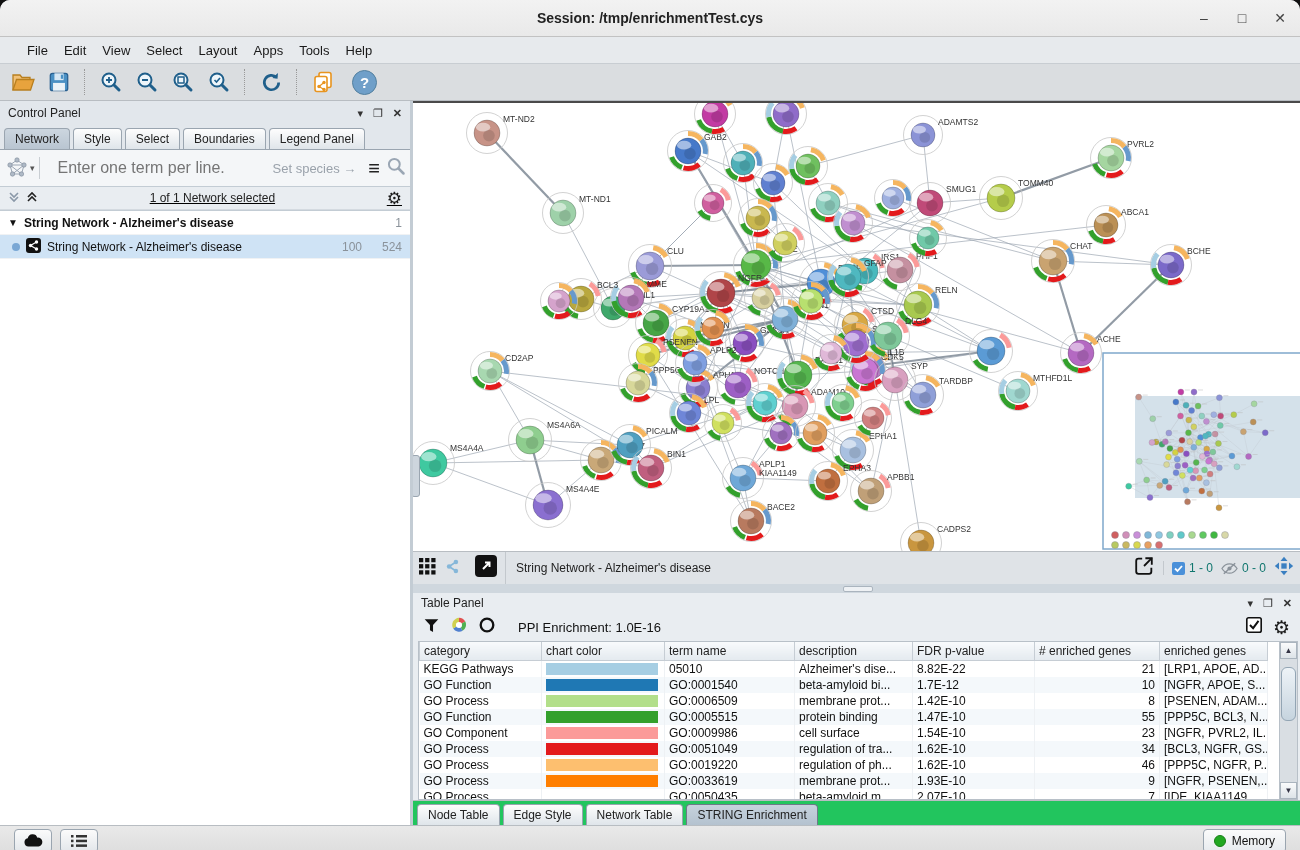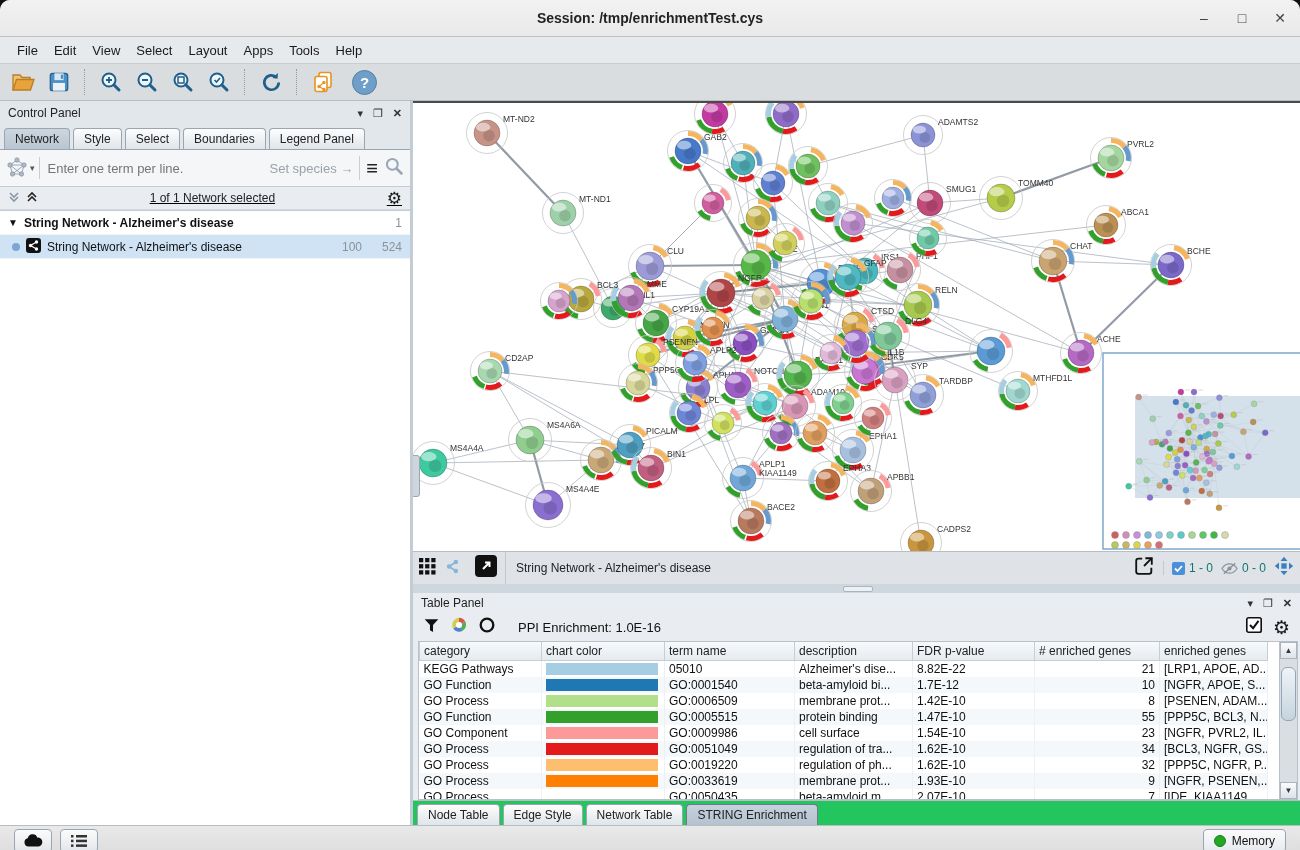--- a/index.html
+++ b/index.html
@@ -3,40 +3,40 @@
 <meta charset="utf-8">
 <style>
   html,body{margin:0;padding:0;background:#111;font-family:"Liberation Sans",sans-serif;}
   .window{width:1300px;height:850px;background:#d7dee5;border-radius:10px 10px 0 0;overflow:hidden;position:relative;}
   
   .titlebar{height:36px;background:linear-gradient(#f2f2f2,#e9e9e9);border-bottom:1px solid #c2c2c2;display:flex;align-items:center;justify-content:center;position:relative;}
   .titlebar .title{font-size:14px;font-weight:bold;color:#222;}
   .win-controls{position:absolute;right:12px;top:0;height:36px;display:flex;align-items:center;gap:22px;color:#444;}
   .win-controls span{font-size:14px;cursor:default;width:16px;text-align:center;}
   
-  .menubar{height:26px;background:#e7eaed;border-bottom:1px solid #c8cdd2;display:flex;align-items:center;padding-left:10px;gap:2px;}
+  .menubar{height:26px;background:#e7eaed;border-bottom:1px solid #c8cdd2;display:flex;align-items:center;padding-left:20px;gap:2px;}
   .menu-item{font-size:13px;color:#1a1a1a;padding:3px 7px;border-radius:3px;}
   
   .toolbar{height:36px;background:#dadde0;border-bottom:1px solid #b8bdc2;display:flex;align-items:center;padding-left:8px;gap:6px;}
   .tbtn{width:30px;height:28px;display:flex;align-items:center;justify-content:center;border-radius:3px;}
   .tsep{width:1px;height:26px;border-left:1px dotted #999;margin:0 4px;}
   .search-input{width:230px;height:20px;border:1px solid #8a8f94;font-size:13px;padding:1px 6px;background:#fff;color:#222;}
   .help-btn{width:23px;height:23px;border-radius:50%;background:#6f9fc9;color:#fff;font-weight:bold;font-size:15px;display:flex;align-items:center;justify-content:center;margin-left:8px;border:1px solid #53809f;}
   
   .main{display:flex;height:724px;}
   .cp{width:410px;background:#e9edf1;border-right:3px solid #c3ccd4;display:flex;flex-direction:column;}
   .cp-header{height:20px;display:flex;align-items:center;padding:2px 8px;font-size:12px;color:#222;background:#e2e7ec;}
   .cp-header .grow,.tp-header .grow{flex:1;}
   .panel-ctl{color:#333;font-size:11px;margin-left:10px;}
   .cp-tabs{display:flex;gap:3px;padding:3px 4px 0 4px;border-bottom:1px solid #9aa5b0;background:#e2e7ec;}
   .tab{font-size:12px;color:#222;padding:3px 10px;border:1px solid #9aa5b0;border-bottom:none;border-radius:4px 4px 0 0;background:linear-gradient(#fdfdfd,#dfe5ea);}
   .tab.active{background:linear-gradient(#ccd6df,#b9c5d1);font-weight:normal;}
   .string-bar{height:36px;background:#f4f6f8;border-bottom:1px solid #c3ccd4;display:flex;align-items:center;padding:0 6px;gap:6px;}
   .string-logo{display:flex;align-items:center;gap:2px;padding-right:4px;border-right:1px solid #c9ced3;}
-  .string-input{flex:1;border:none;background:transparent;font-size:13px;color:#333;outline:none;}
+  .string-input{flex:1;border:none;background:transparent;font-size:16px;color:#333;outline:none;margin-left:10px;}
   .species-hint{font-size:13px;color:#9aa2ab;white-space:nowrap;}
   .sb-sep{width:1px;height:24px;background:#c9ced3;}
   .hamburger{font-size:20px;font-weight:bold;color:#222;line-height:1;}
   .sel-row{height:22px;display:flex;align-items:center;padding:0 8px;gap:6px;background:#e9edf1;border-bottom:1px solid #d4dae0;text-decoration:underline;}
   .sel-row .stat{flex:1;text-align:center;font-size:12px;color:#222;}
   .gear{font-size:17px;color:#1a1a1a;line-height:1;}
   .tree{flex:1;background:#fff;border-top:1px solid #c3ccd4;}
   .tree-row{height:23px;display:flex;align-items:center;font-size:12px;color:#111;padding:0 8px;gap:6px;border-bottom:1px solid #f0f2f4;}
   .tree-row .name{flex:1;}
   .tree-row .cnt{color:#8a929a;width:34px;text-align:right;}
@@ -1704,21 +1704,21 @@
                   <td>[BCL3, NGFR, GS...</td>
                 </tr>
                 <tr>
                   <td>GO Process</td>
                   <td>
                     <div class="cbar" style="background: rgb(253, 191, 111);"></div>
                   </td>
                   <td>GO:0019220</td>
                   <td>regulation of ph...</td>
                   <td>1.62E-10</td>
-                  <td class="num">32</td>
+                  <td class="num">46</td>
                   <td>[PPP5C, NGFR, P...</td>
                 </tr>
                 <tr>
                   <td>GO Process</td>
                   <td>
                     <div class="cbar" style="background: rgb(255, 127, 0);"></div>
                   </td>
                   <td>GO:0033619</td>
                   <td>membrane prot...</td>
                   <td>1.93E-10</td>

